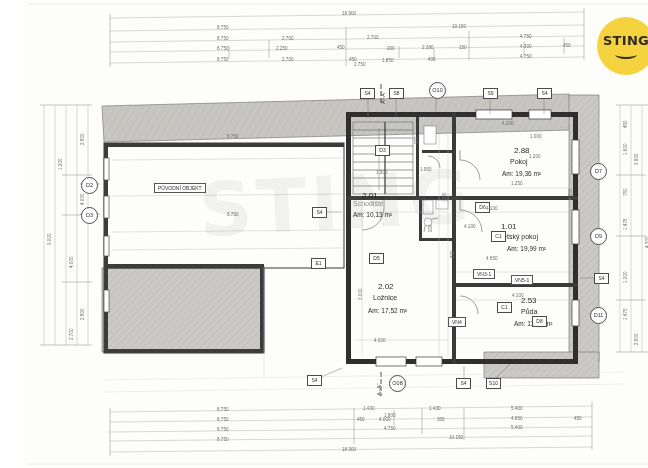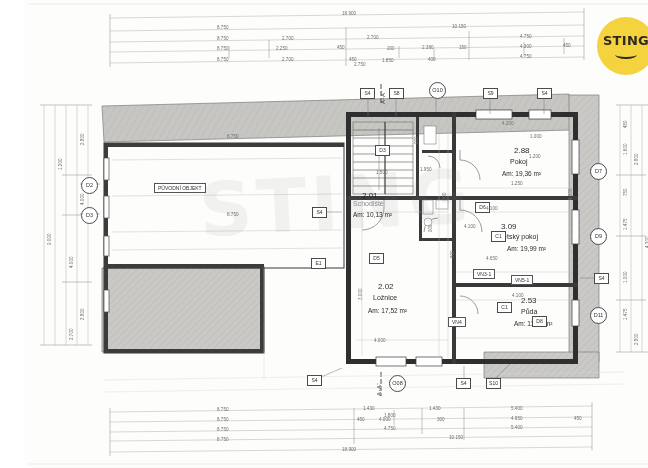--- a/index.html
+++ b/index.html
@@ -390,21 +390,21 @@
   <div class="boxed-label" style="left:130px; top:183px;">PŮVODNÍ OBJEKT</div>
 
   <div class="plan-label room-num" style="left:338px; top:191px;text-align:center;">2.01</div>
   <div class="plan-label room-name" style="left:329px; top:200px; color:#8a8a8a;">Schodiště</div>
   <div class="plan-label room-area" style="left:329px; top:211px;">Am: 10,13 m²</div>
 
   <div class="plan-label room-num" style="left:354px; top:282px;">2.02</div>
   <div class="plan-label room-name" style="left:349px; top:294px;">Ložnice</div>
   <div class="plan-label room-area" style="left:344px; top:307px;">Am: 17,52 m²</div>
 
-  <div class="plan-label room-num" style="left:477px; top:222px;">3.09</div>
+  <div class="plan-label room-num" style="left:477px; top:222px;">1.01</div>
   <div class="plan-label room-name" style="left:474px; top:233px;">Dětský pokoj</div>
   <div class="plan-label room-area" style="left:483px; top:245px;">Am: 19,99 m²</div>
 
   <div class="plan-label room-num" style="left:490px; top:146px;">2.88</div>
   <div class="plan-label room-name" style="left:486px; top:158px;">Pokoj</div>
   <div class="plan-label room-area" style="left:478px; top:170px;">Am: 19,36 m²</div>
 
   <div class="plan-label room-num" style="left:497px; top:296px;">2.53</div>
   <div class="plan-label room-name" style="left:497px; top:308px;">Půda</div>
   <div class="plan-label room-area" style="left:490px; top:320px;">Am: 11,53 m²</div>

